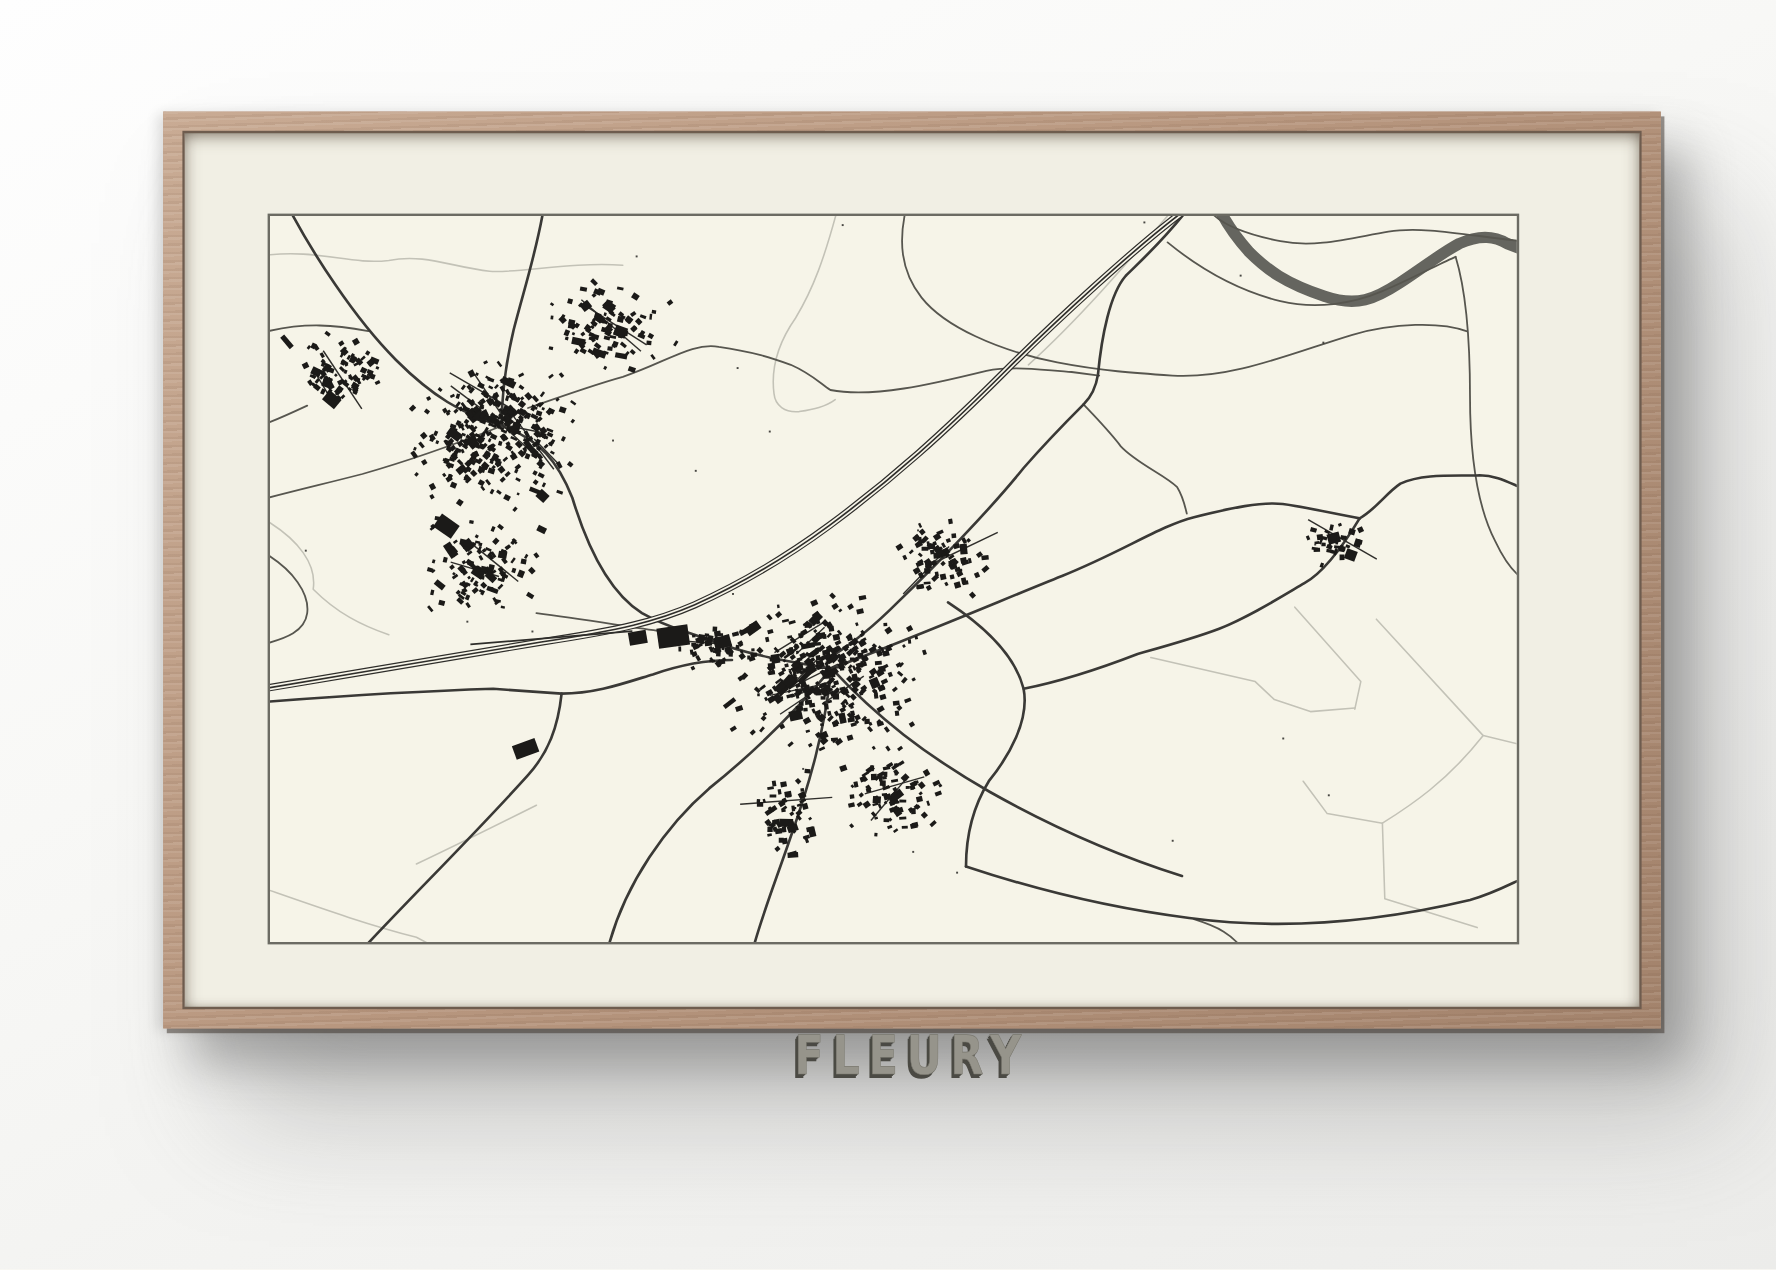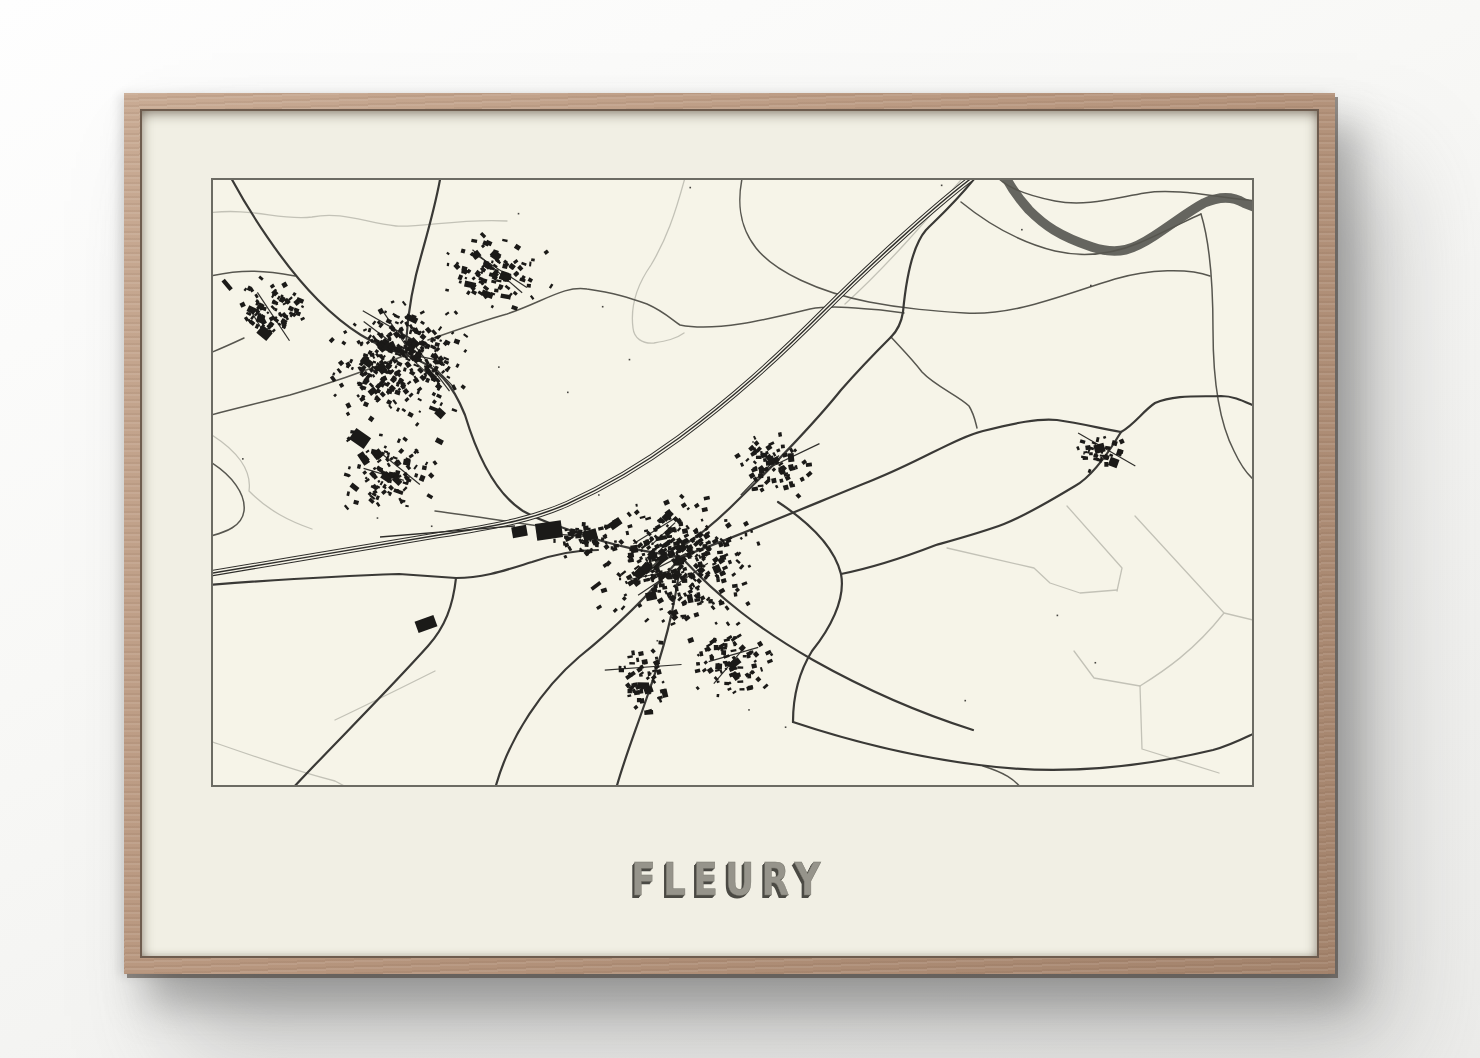--- a/index.html
+++ b/index.html
@@ -2,30 +2,31 @@
 <html><head>
 <meta charset="utf-8">
 <style>
   html,body{margin:0;padding:0;}
   .stage{
     position:relative;width:1480px;height:1058px;overflow:hidden;
     background:linear-gradient(155deg,#fefefe 0%,#f8f8f6 40%,#ececea 100%);
     font-family:"DejaVu Sans","Liberation Sans",sans-serif;
   }
   .frame{
-    position:absolute;left:124px;top:93px;width:1211px;height:881px;
+    position:absolute;left:136px;top:93px;width:1211px;height:764px;
     background:var(--frame-wood);
     background-image:
       repeating-linear-gradient(178deg, rgba(255,255,255,.08) 0 2px, rgba(0,0,0,0) 2px 5px, rgba(90,60,40,.07) 5px 7px),
       linear-gradient(135deg, var(--frame-wood-light) 0%, var(--frame-wood) 45%, var(--frame-wood-dark) 100%);
     box-shadow:
       3px 4px 0 rgba(55,45,38,.5),
       22px 30px 38px rgba(95,95,95,.45),
       55px 75px 95px rgba(120,120,120,.38),
       -4px 2px 10px rgba(0,0,0,.12);
+    padding-left: 37px;
   }
   .mat{
     position:absolute;left:18px;top:18px;right:18px;bottom:18px;
     background:var(--mat);
     box-shadow:
       0 0 0 2px var(--frame-lip),
       inset 0 9px 12px -6px rgba(75,60,45,.55),
       inset 0 -6px 10px -7px rgba(75,60,45,.35),
       inset 9px 0 12px -8px rgba(75,60,45,.40),
       inset -9px 0 12px -8px rgba(75,60,45,.40);

